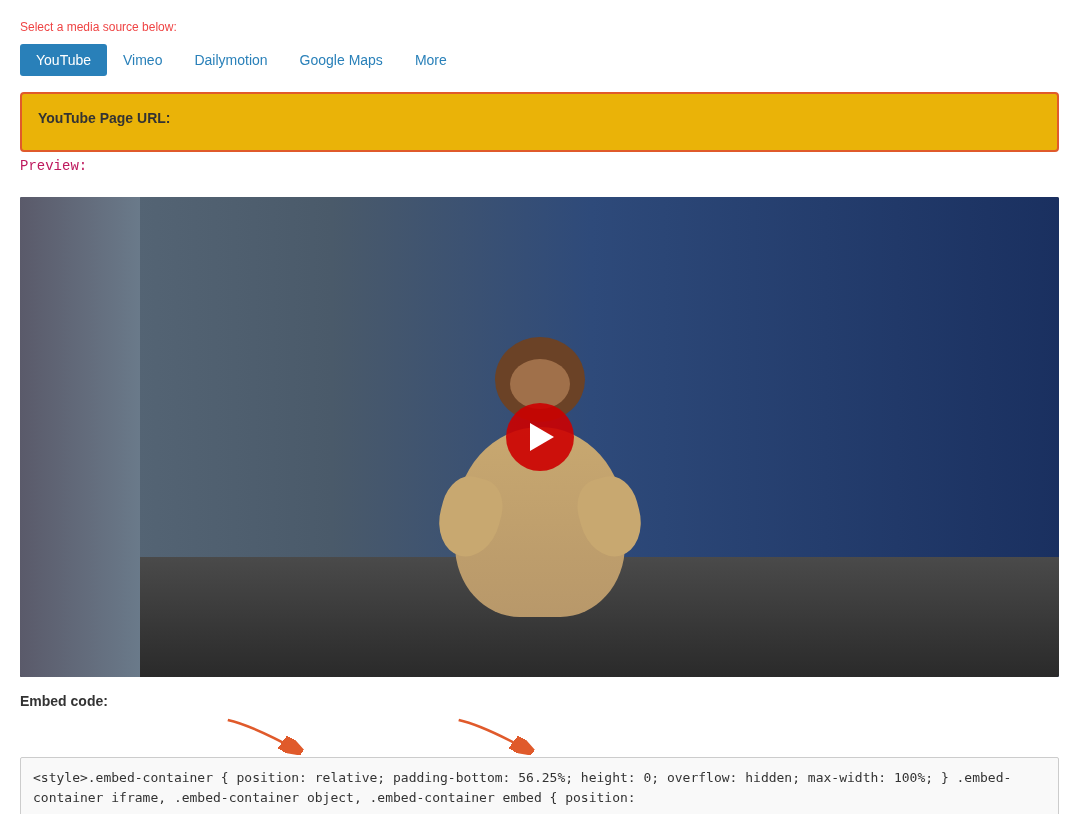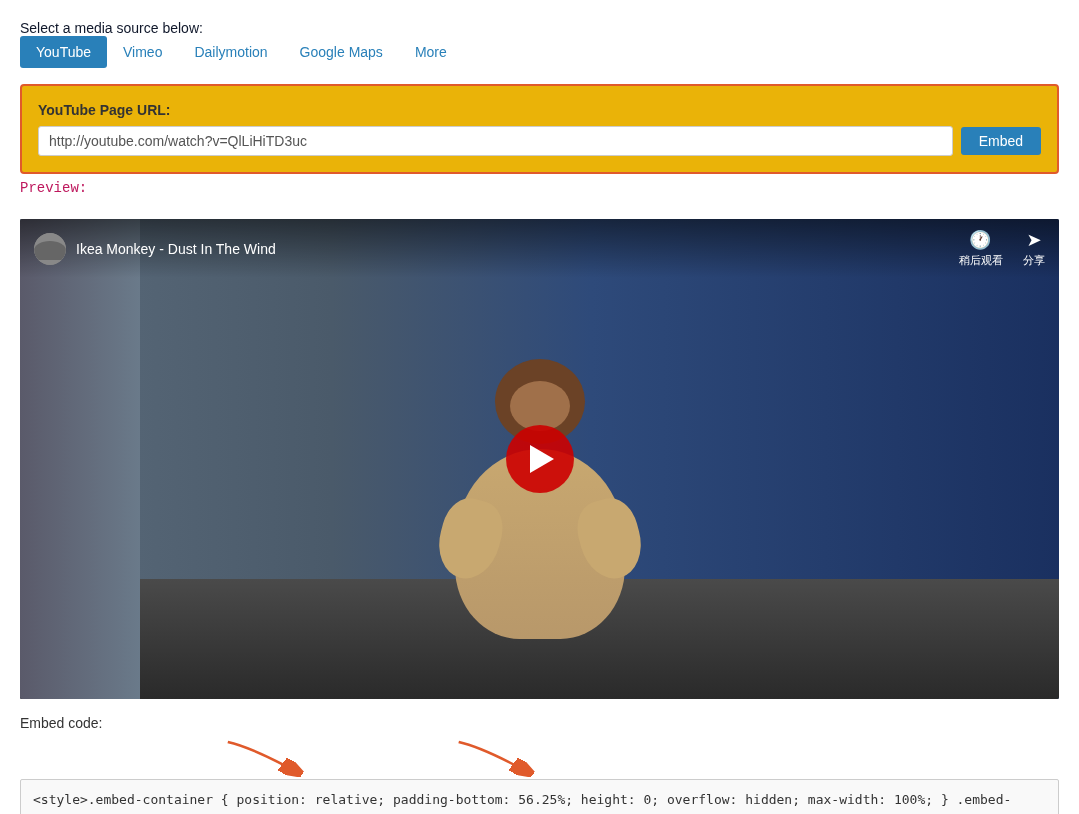--- a/index.html
+++ b/index.html
@@ -5,22 +5,23 @@
     * { box-sizing: border-box; margin: 0; padding: 0; }
     body {
       font-family: Arial, sans-serif;
       font-size: 14px;
       background: #fff;
       color: #333;
       padding: 20px;
     }
 
     .select-source-label {
-      font-size: 14px;
-      color: #0f172a;
+      font-size: 12px;
+      color: #ef4444;
+      margin-bottom: 10px;
     }
 
     .tabs {
       display: flex;
       align-items: flex-end;
       gap: 0;
       margin-bottom: 16px;
       border-bottom: none;
     }
 
@@ -210,20 +211,21 @@
     }
 
     .embed-code-section {
       margin-top: 4px;
     }
 
     .embed-code-label {
       font-size: 14px;
       color: #333;
       margin-bottom: 6px;
+      font-weight: bold;
     }
 
     .arrows-container {
       position: relative;
       height: 40px;
       margin-bottom: 2px;
     }
 
     .arrow-svg {
       position: absolute;
@@ -253,24 +255,20 @@
 <div class="tabs">
   <button class="tab active">YouTube</button>
   <button class="tab">Vimeo</button>
   <button class="tab">Dailymotion</button>
   <button class="tab">Google Maps</button>
   <button class="tab">More</button>
 </div>
 
 <div class="url-panel">
   <div class="url-label">YouTube Page URL:</div>
-  <div class="url-input-row">
-    <input type="text" class="url-input" value="http://youtube.com/watch?v=QlLiHiTD3uc" placeholder="Enter YouTube URL" style="">
-    <button class="embed-button">Embed</button>
-  </div>
 </div>
 
 <div class="preview-label">Preview:</div>
 
 <div class="video-container">
   <div class="video-scene">
 
     <div class="video-bg"></div>
     <div class="video-floor"></div>
     <div class="video-left-wall"></div>
@@ -286,38 +284,20 @@
         <div style="position:absolute; top:-60px; left:50%; transform:translateX(-50%); width:90px; height:85px; background:#6b4226; border-radius:50%;"></div>
 
         <div style="position:absolute; top:-38px; left:50%; transform:translateX(-50%); width:60px; height:50px; background:#a0704a; border-radius:50%;"></div>
       </div>
     </div>
 
     <div class="play-button">
       <div class="play-triangle"></div>
     </div>
 
-    <div class="video-top-bar">
-      <div class="video-avatar">
-        <div style="width:32px;height:32px;background:#888;border-radius:50%;overflow:hidden;">
-          <div style="width:100%;height:60%;background:#666;border-radius:50% 50% 0 0;margin-top:8px;"></div>
-        </div>
-      </div>
-      <div class="video-title">Ikea Monkey - Dust In The Wind</div>
-      <div class="video-actions">
-        <div class="video-action-item">
-          <span class="video-action-icon">🕐</span>
-          <span>稍后观看</span>
-        </div>
-        <div class="video-action-item">
-          <span class="video-action-icon">➤</span>
-          <span>分享</span>
-        </div>
-      </div>
-    </div>
   </div>
 </div>
 
 <div class="embed-code-section">
   <div class="embed-code-label">Embed code:</div>
 
   <div class="arrows-container">
     <svg class="arrow-svg" viewBox="0 0 900 40" preserveAspectRatio="none">
 
       <g fill="none" stroke="#e05a2b" stroke-width="2.5" marker-end="url(#arrowhead)">

